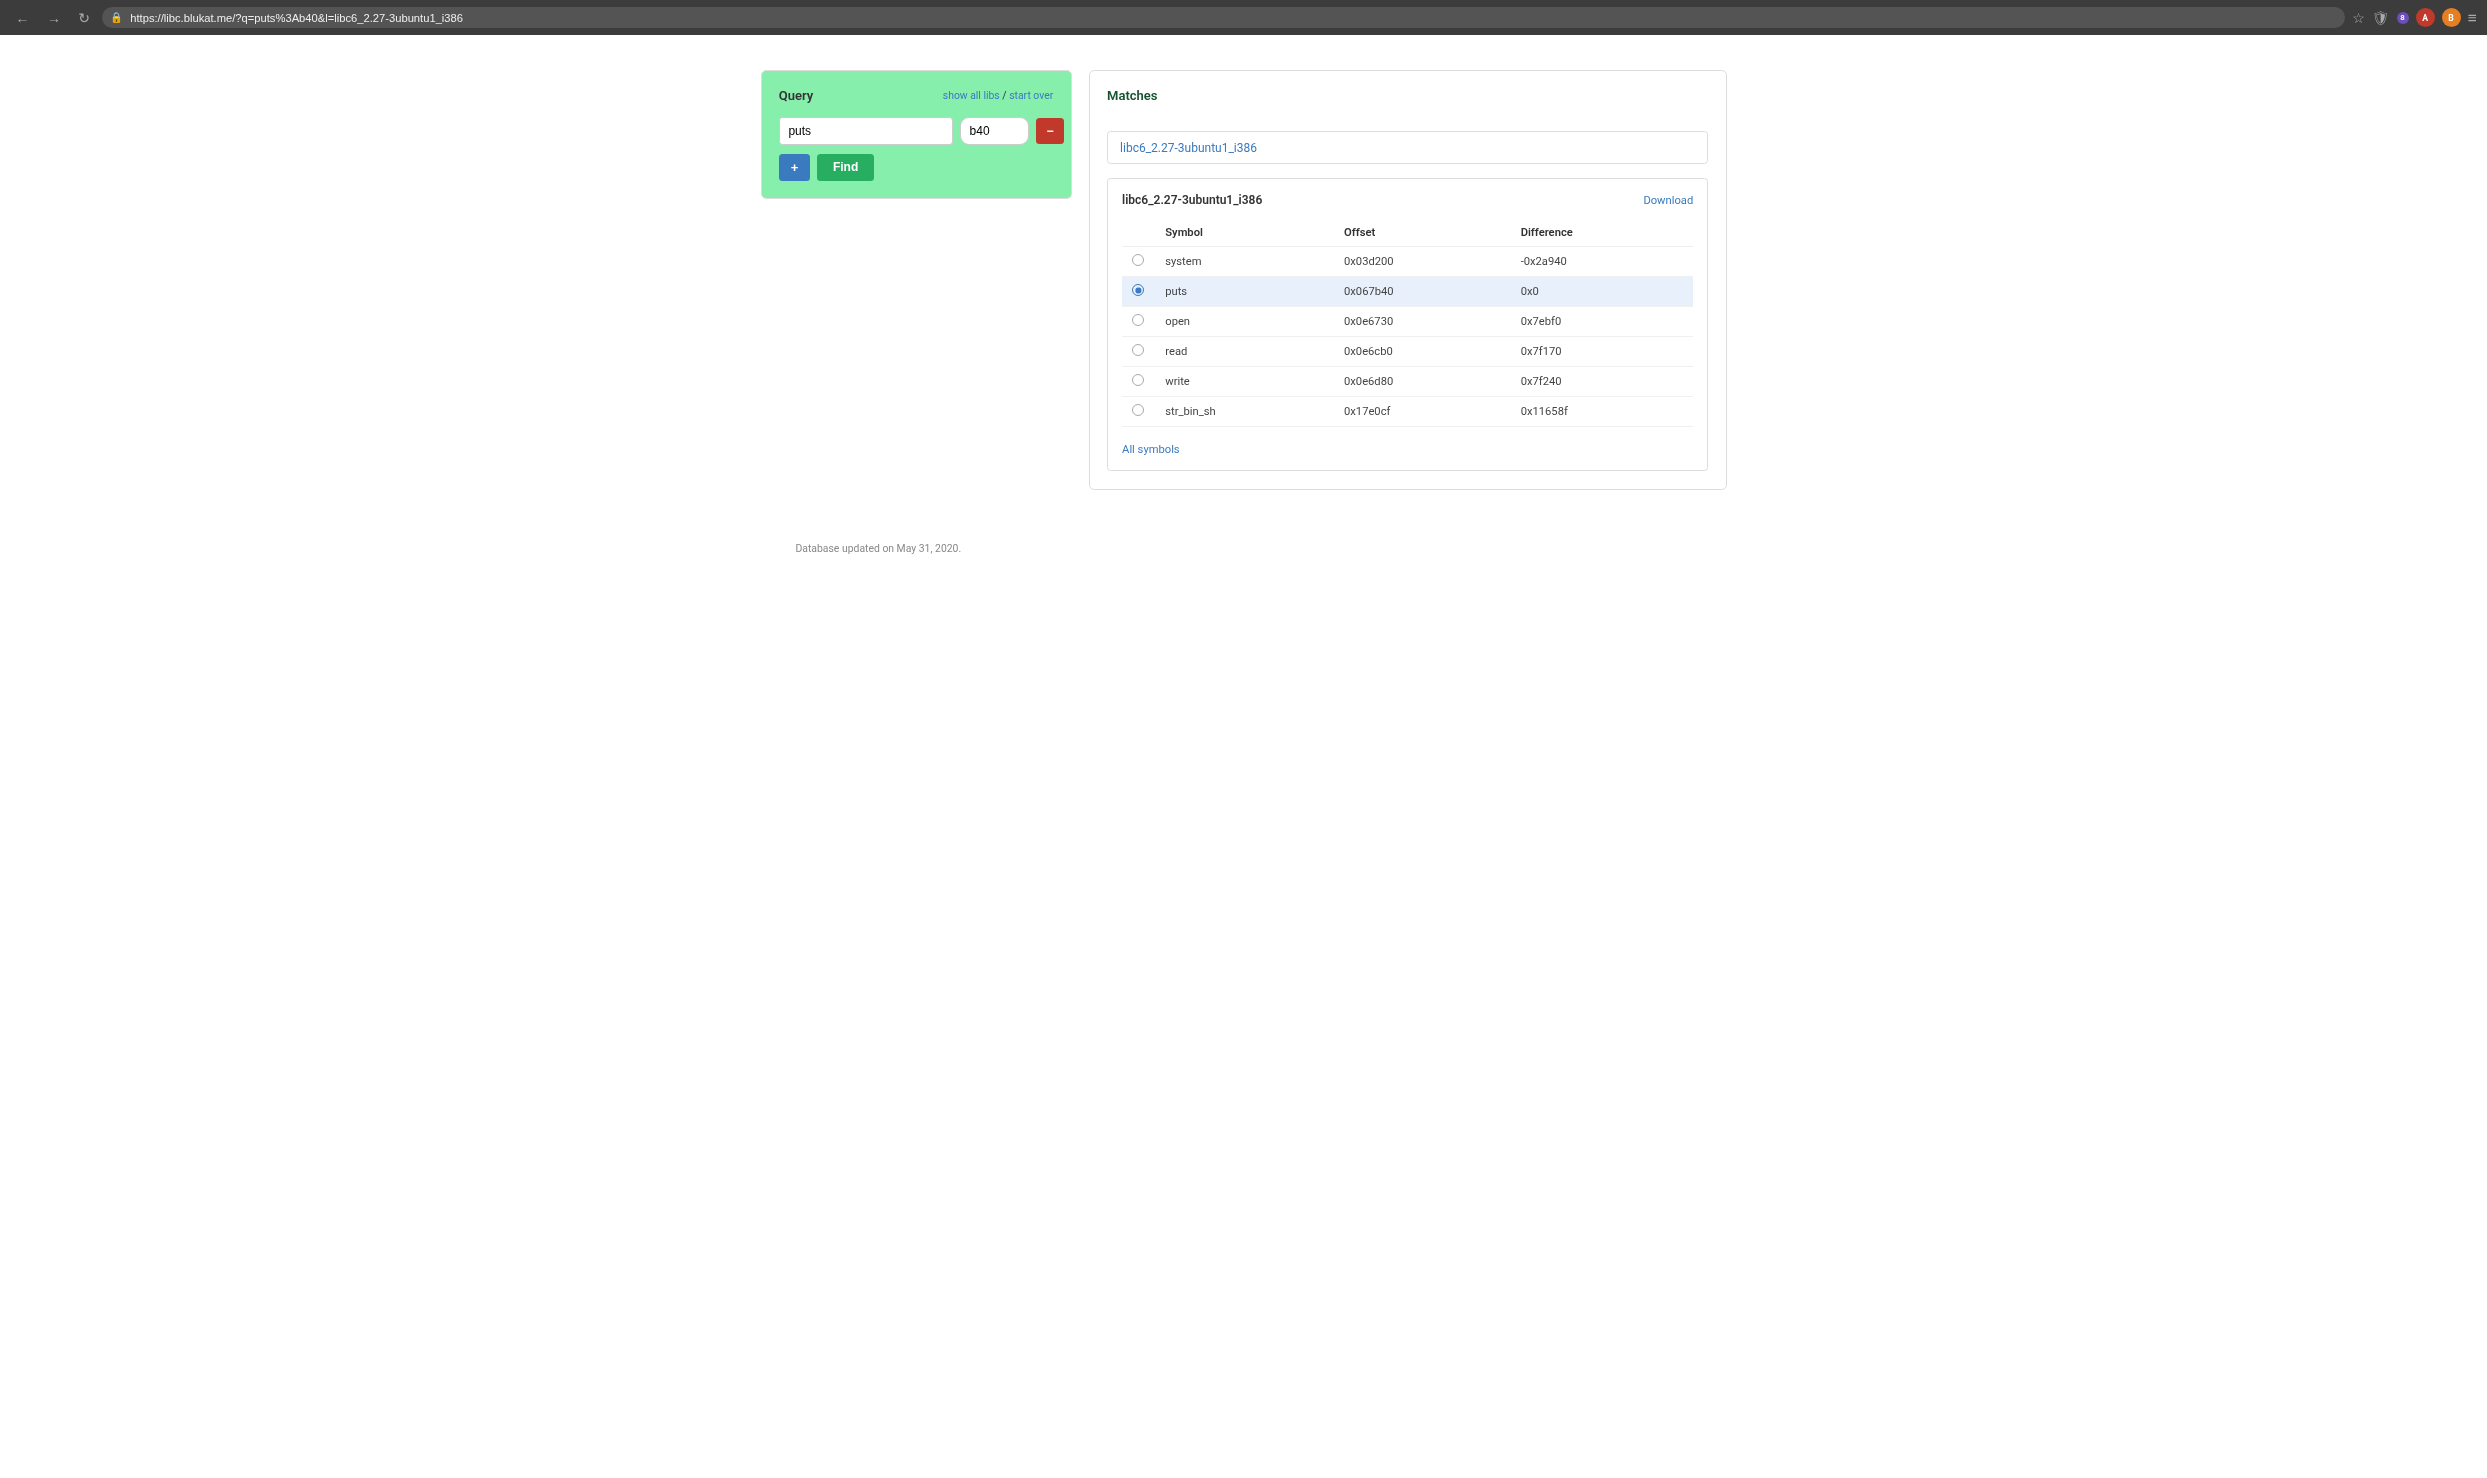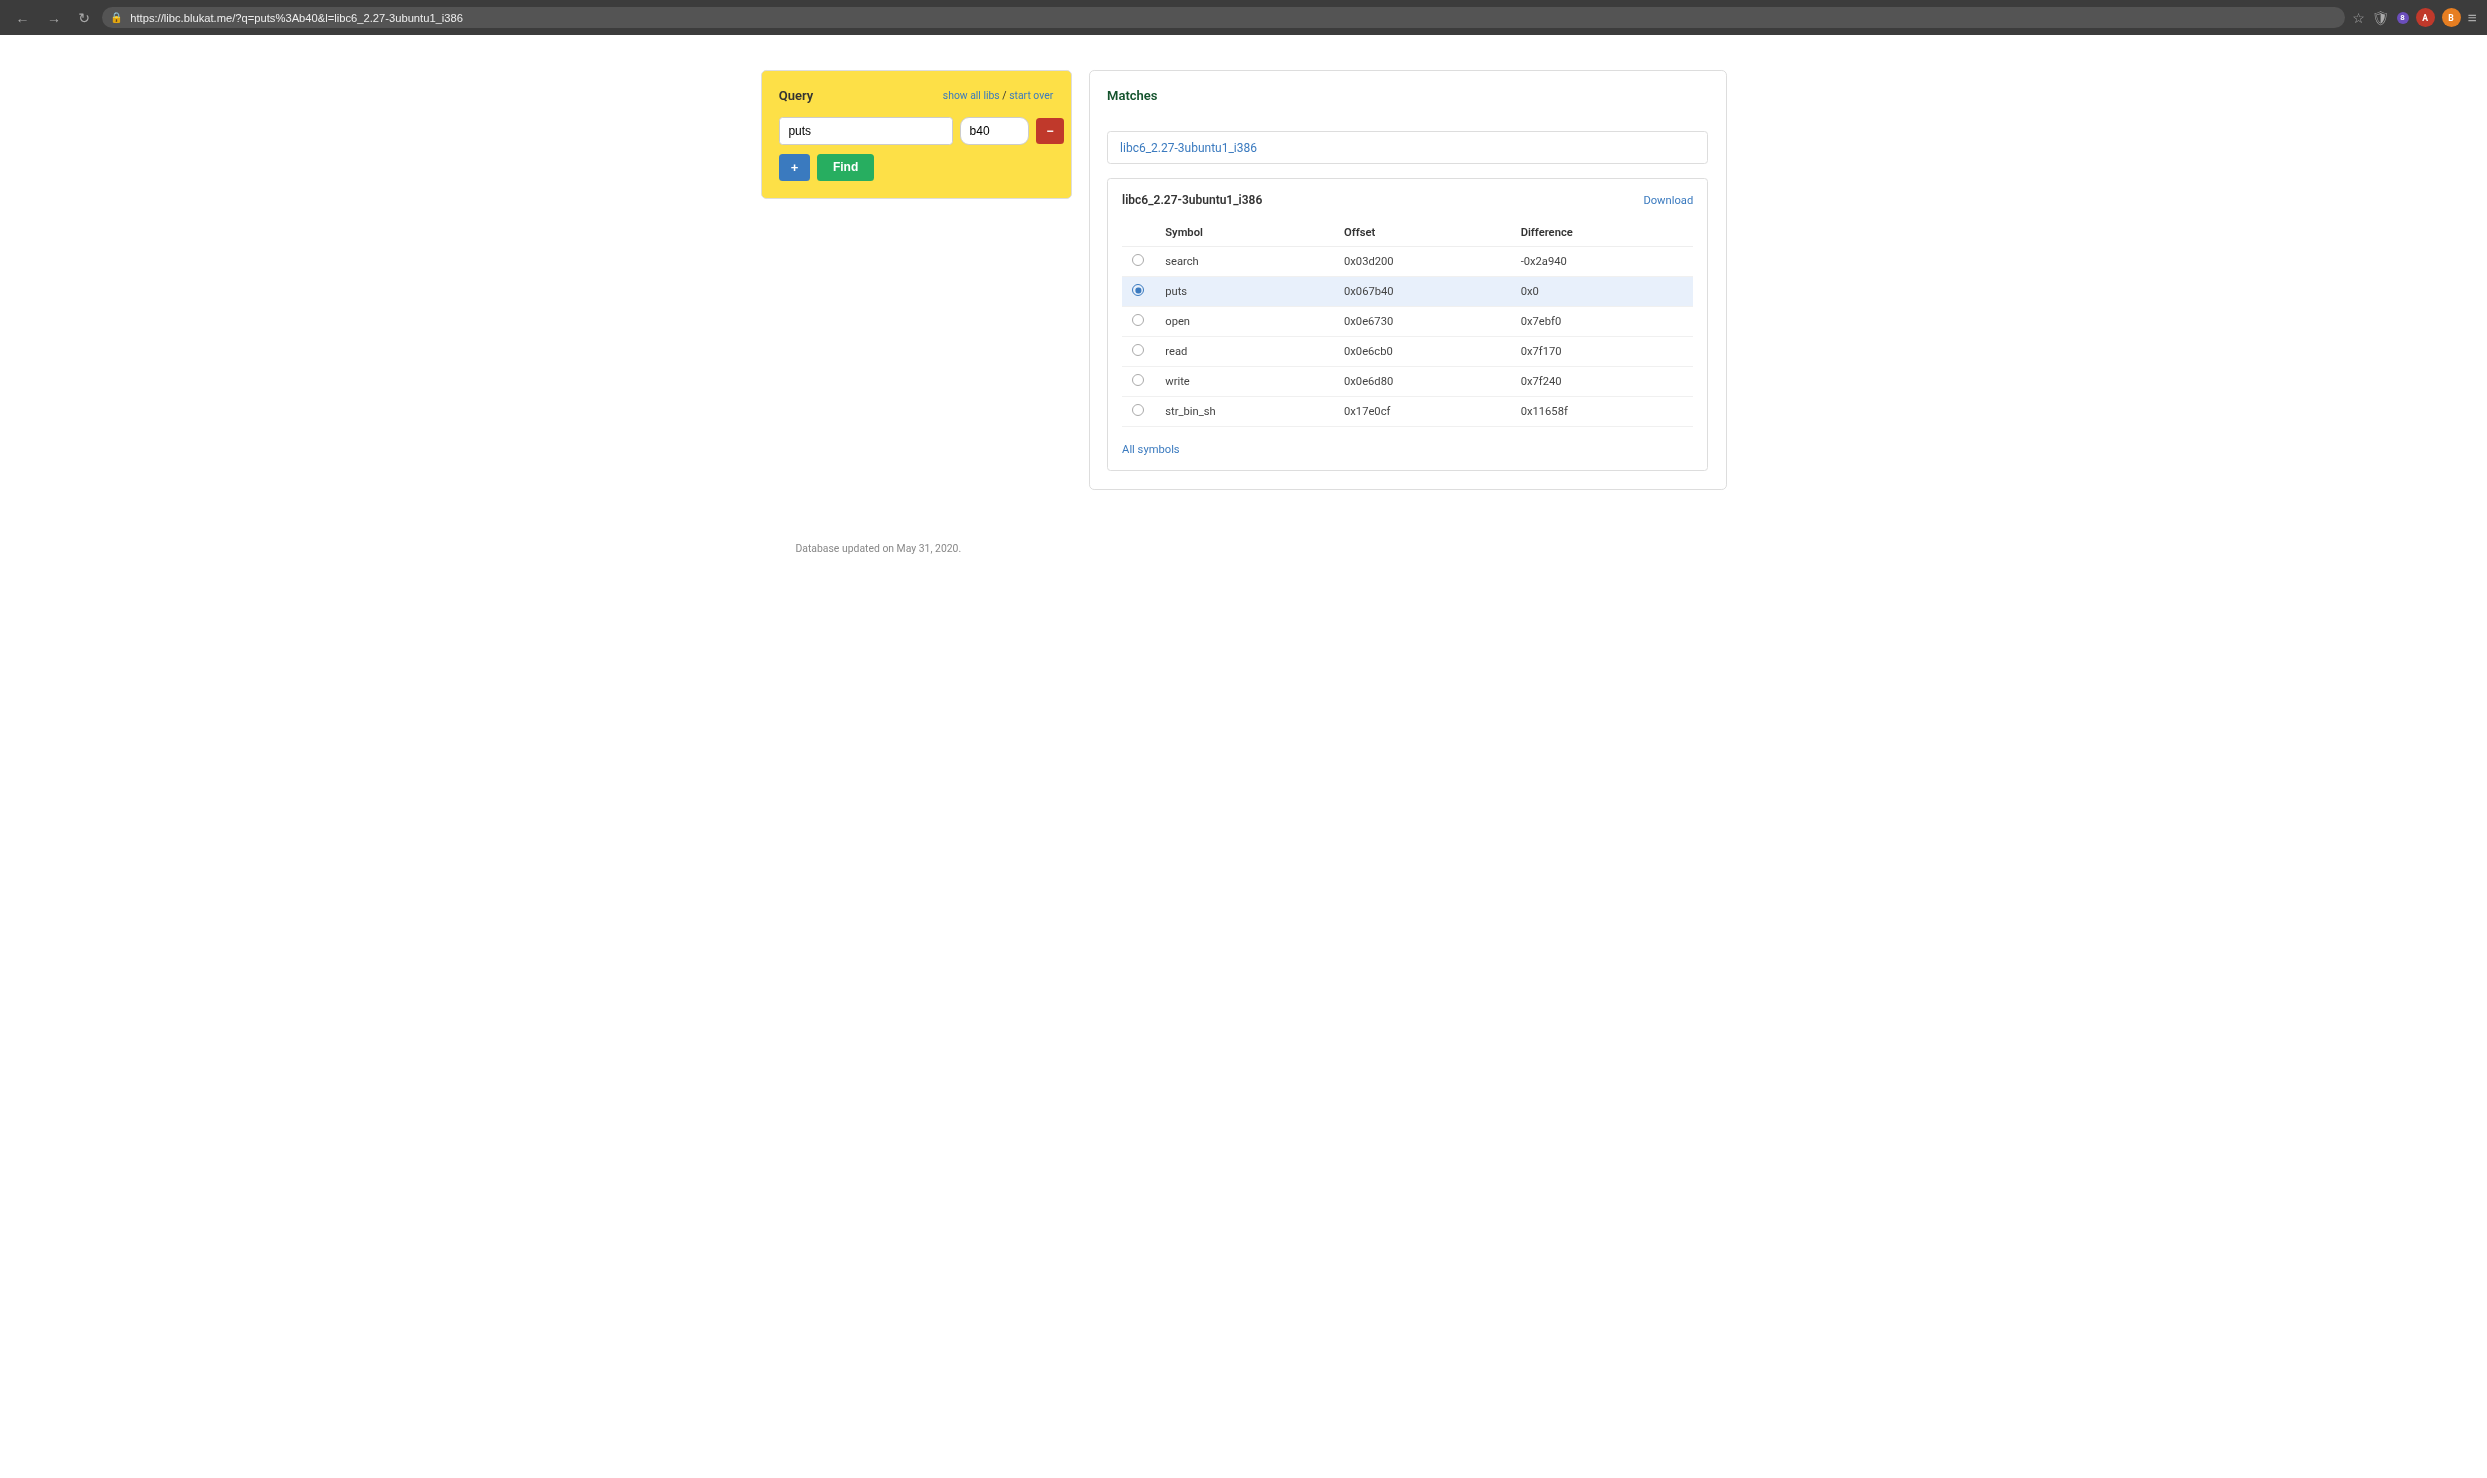--- a/index.html
+++ b/index.html
@@ -109,21 +109,21 @@
       align-items: flex-start;
     }
 
     
     .query-panel {
       width: 311px;
       flex-shrink: 0;
       border: 0.9px solid #ddd;
       border-radius: 5.2px;
       padding: 17.3px;
-      background: #fde047;
+      background: #86efac;
     }
 
     .query-header {
       display: flex;
       justify-content: space-between;
       align-items: center;
       margin-bottom: 14px;
     }
 
     .query-title {
@@ -425,21 +425,21 @@
             <tr>
               <th class="radio-col"></th>
               <th>Symbol</th>
               <th>Offset</th>
               <th>Difference</th>
             </tr>
           </thead>
           <tbody id="symbols-tbody">
           <tr>
                 <td class="radio-col"><span class="radio-btn"></span></td>
-                <td>search</td>
+                <td>system</td>
                 <td>0x03d200</td>
                 <td>-0x2a940</td>
               </tr>
               <tr class="highlighted">
                 <td class="radio-col"><span class="radio-btn selected"></span></td>
                 <td>puts</td>
                 <td>0x067b40</td>
                 <td>0x0</td>
               </tr>
               <tr>

